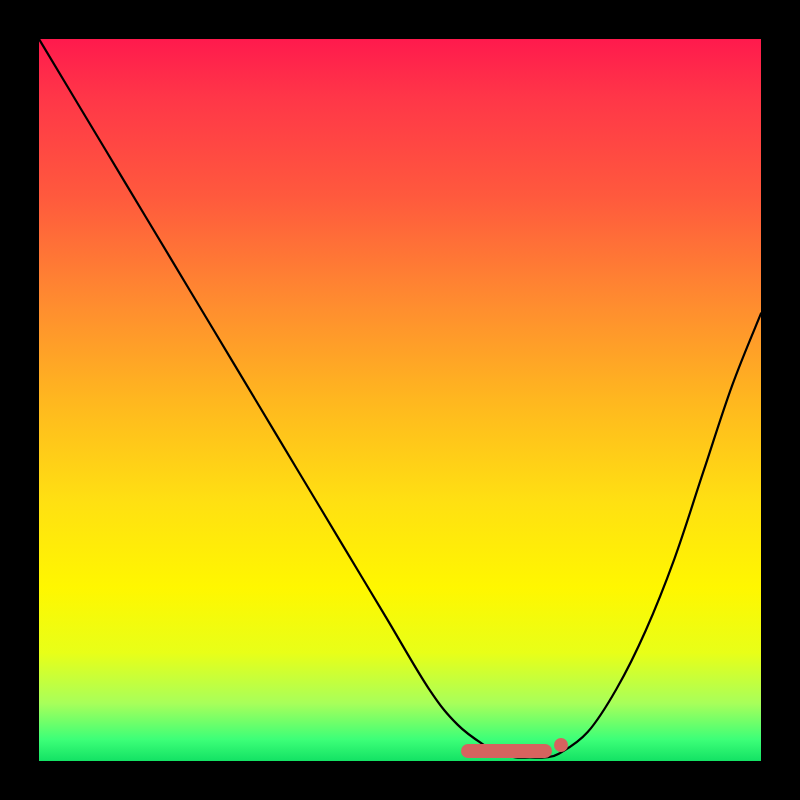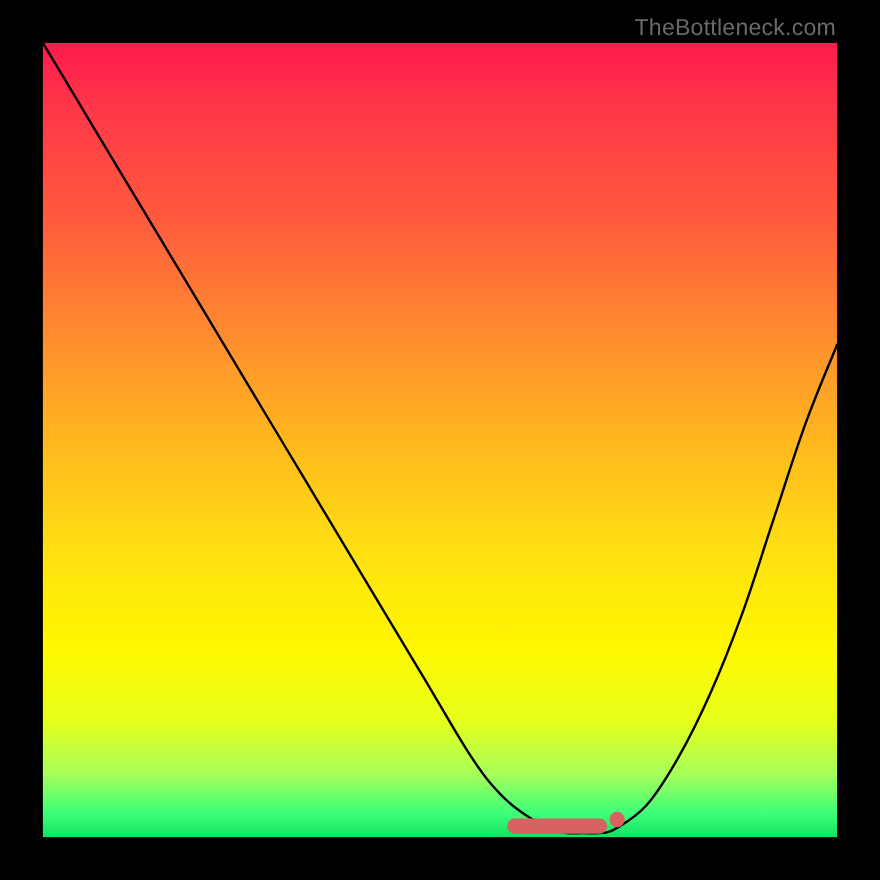--- a/index.html
+++ b/index.html
@@ -75,14 +75,13 @@
 <body>
 
 <div class="frame">
   <div class="plot">
     <svg class="curve" viewBox="0 0 722 722" preserveAspectRatio="none">
       <path d="M 0.0 0.0 C 7.8 13.0, 27.7 46.2, 43.3 72.2 C 58.9 98.2, 71.0 118.4, 86.6 144.4 C 102.2 170.4, 114.4 190.6, 130.0 216.6 C 145.6 242.6, 157.7 262.8, 173.3 288.8 C 188.9 314.8, 201.0 335.0, 216.6 361.0 C 232.2 387.0, 244.3 407.2, 259.9 433.2 C 275.5 459.2, 287.6 479.4, 303.2 505.4 C 318.8 531.4, 331.0 551.6, 346.6 577.6 C 362.2 603.6, 376.9 630.3, 389.9 649.8 C 402.9 669.3, 408.4 675.5, 418.8 685.9 C 429.2 696.3, 439.8 702.4, 447.6 707.6 C 455.4 712.8, 456.9 712.8, 462.1 714.8 C 467.3 716.7, 471.3 717.7, 476.5 718.4 C 481.7 719.0, 485.8 718.4, 491.0 718.4 C 496.2 718.4, 500.2 719.0, 505.4 718.4 C 510.6 717.7, 512.0 719.3, 519.8 714.8 C 527.6 710.2, 538.3 704.8, 548.7 693.1 C 559.1 681.4, 567.2 668.0, 577.6 649.8 C 588.0 631.6, 596.1 615.4, 606.5 592.0 C 616.9 568.6, 625.0 548.4, 635.4 519.8 C 645.8 491.2, 653.8 464.4, 664.2 433.2 C 674.6 402.0, 682.7 375.2, 693.1 346.6 C 703.5 318.0, 716.8 287.4, 722.0 274.4" fill="none" stroke="#000" stroke-width="2.2" stroke-linecap="round" stroke-linejoin="round"></path>
     </svg>
     <div class="highlight" style="left: 422.4px; width: 90.3px; top: 705px;"></div>
     <div class="dot" style="left: 515px; top: 699px;"></div>
   </div>
-  <div class="watermark">TheBottleneck.com</div>
 </div>
 
 </body></html>

